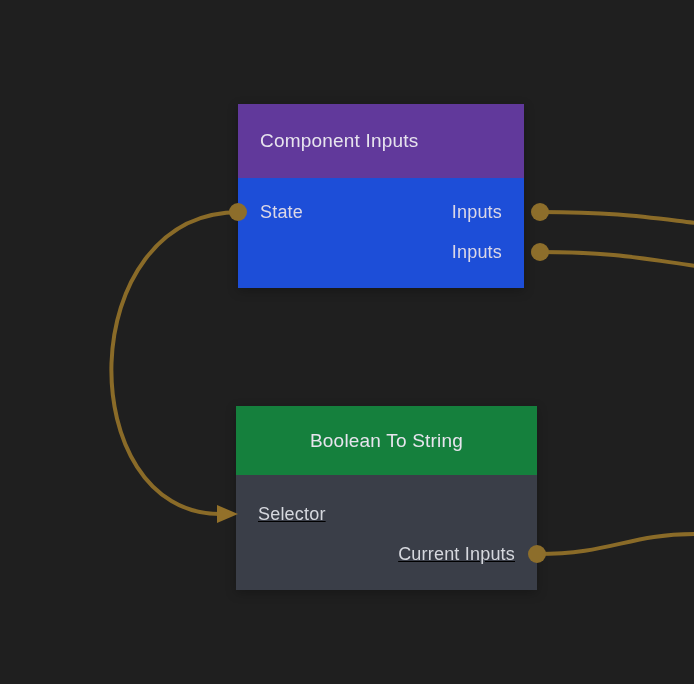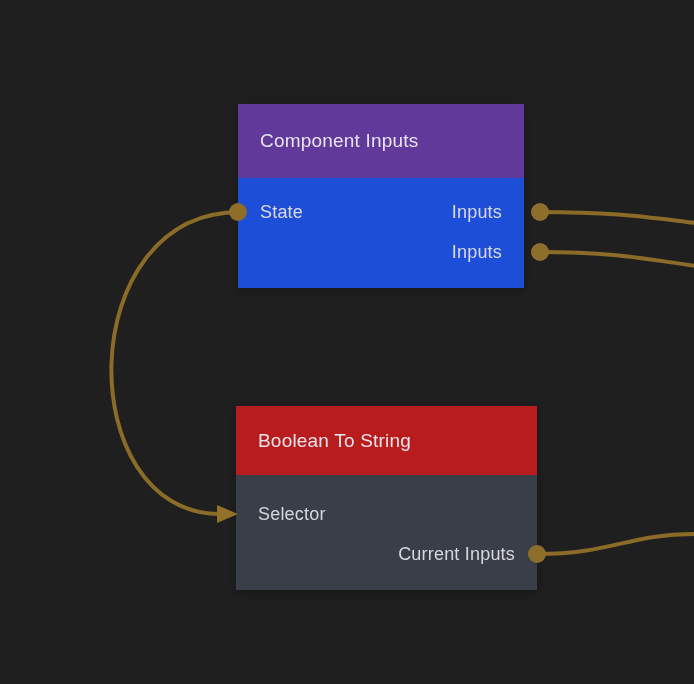--- a/index.html
+++ b/index.html
@@ -80,24 +80,26 @@
   
   .node-boolean-to-string {
     left: 236px;
     top: 406px;
     width: 301px;
     height: 184px;
     background: #3a3e48;
   }
   .node-boolean-to-string .node-header {
     height: 69px;
-    background: #b91c1c;
+    background: #15803d;
+    justify-content: center;
   }
   .node-boolean-to-string .node-body {
     padding-top: 19px;
+    text-decoration: underline;
   }
   .node-boolean-to-string .port-label { color: #d6d8de; }
 </style>
 </head>
 <body>
 
 <div class="canvas">
 
   <div class="node node-component-inputs">
     <div class="node-header">

